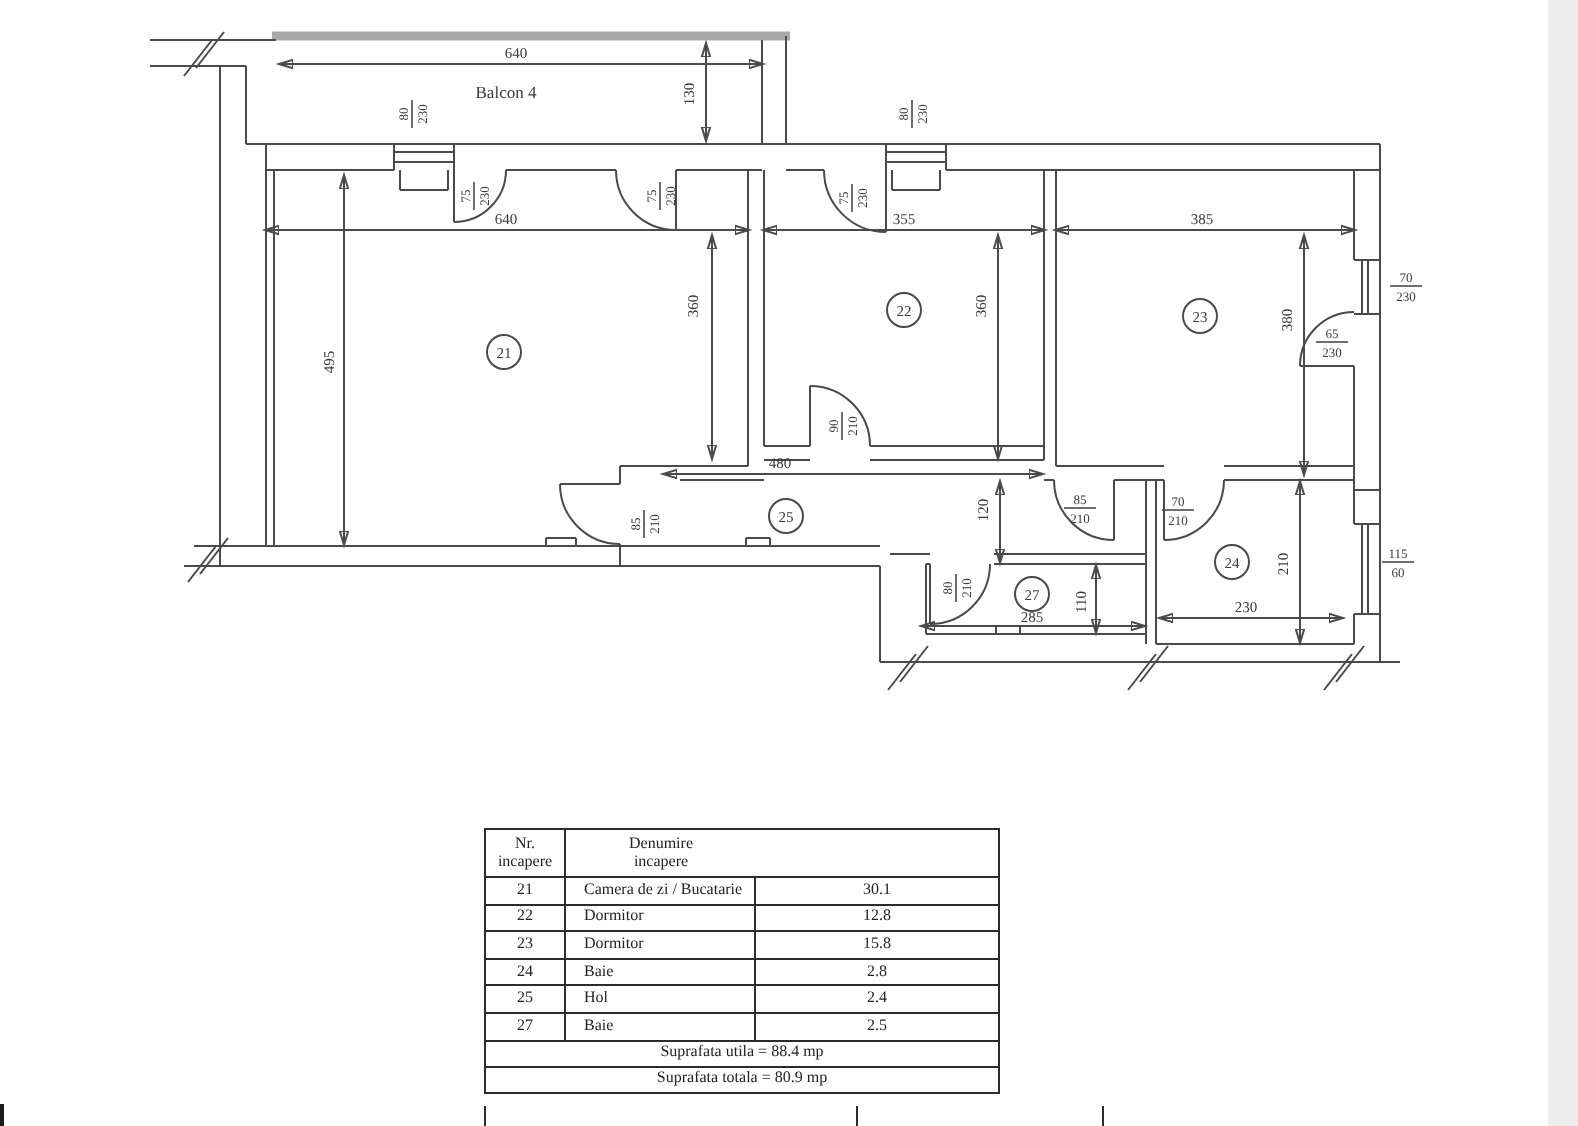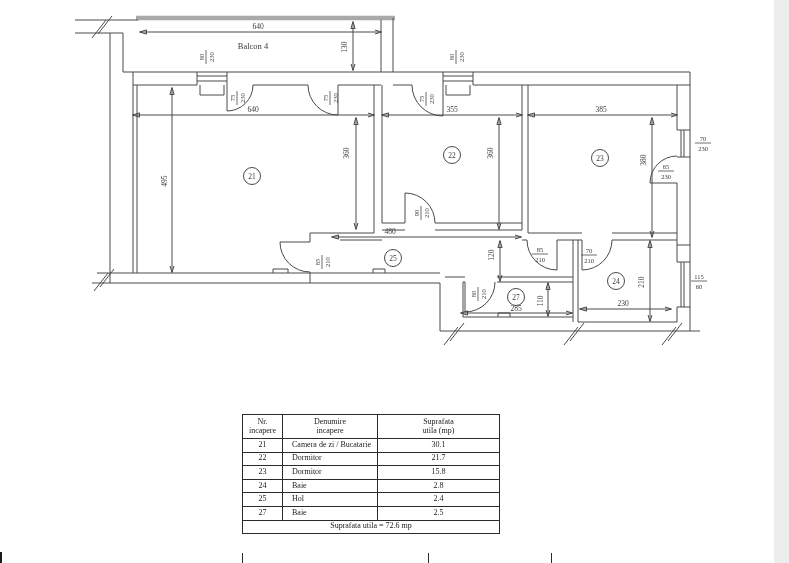--- a/index.html
+++ b/index.html
@@ -343,34 +343,30 @@
 <div id="area-table">
       <div class="t-row t-head">
         <div class="t-cell">
           <div>Nr.</div>
           <div>incapere</div>
         </div>
         <div class="t-cell">
           <div>Denumire</div>
           <div>incapere</div>
         </div>
-        <div class="t-cell">
-          <div>Suprafata</div>
-          <div>utila (mp)</div>
-        </div>
       </div>
       <div class="t-row t-data">
         <div class="t-cell">21</div>
         <div class="t-cell left">Camera de zi / Bucatarie</div>
         <div class="t-cell">30.1</div>
       </div>
       <div class="t-row t-data">
         <div class="t-cell">22</div>
         <div class="t-cell left">Dormitor</div>
-        <div class="t-cell">21.7</div>
+        <div class="t-cell">12.8</div>
       </div>
       <div class="t-row t-data">
         <div class="t-cell">23</div>
         <div class="t-cell left">Dormitor</div>
         <div class="t-cell">15.8</div>
       </div>
       <div class="t-row t-data">
         <div class="t-cell">24</div>
         <div class="t-cell left">Baie</div>
         <div class="t-cell">2.8</div>
@@ -378,21 +374,22 @@
       <div class="t-row t-data">
         <div class="t-cell">25</div>
         <div class="t-cell left">Hol</div>
         <div class="t-cell">2.4</div>
       </div>
       <div class="t-row t-data">
         <div class="t-cell">27</div>
         <div class="t-cell left">Baie</div>
         <div class="t-cell">2.5</div>
       </div>
-      <div class="t-sum">Suprafata utila = 72.6 mp</div>
+      <div class="t-sum">Suprafata utila = 88.4 mp</div>
+      <div class="t-sum">Suprafata totala = 80.9 mp</div>
     </div>
 <div id="partial-row">
       <div class="mid"></div>
     </div>
 
 <div id="right-band"></div>
 <div id="corner-mark"></div>
 </div>
 
 </body></html>

